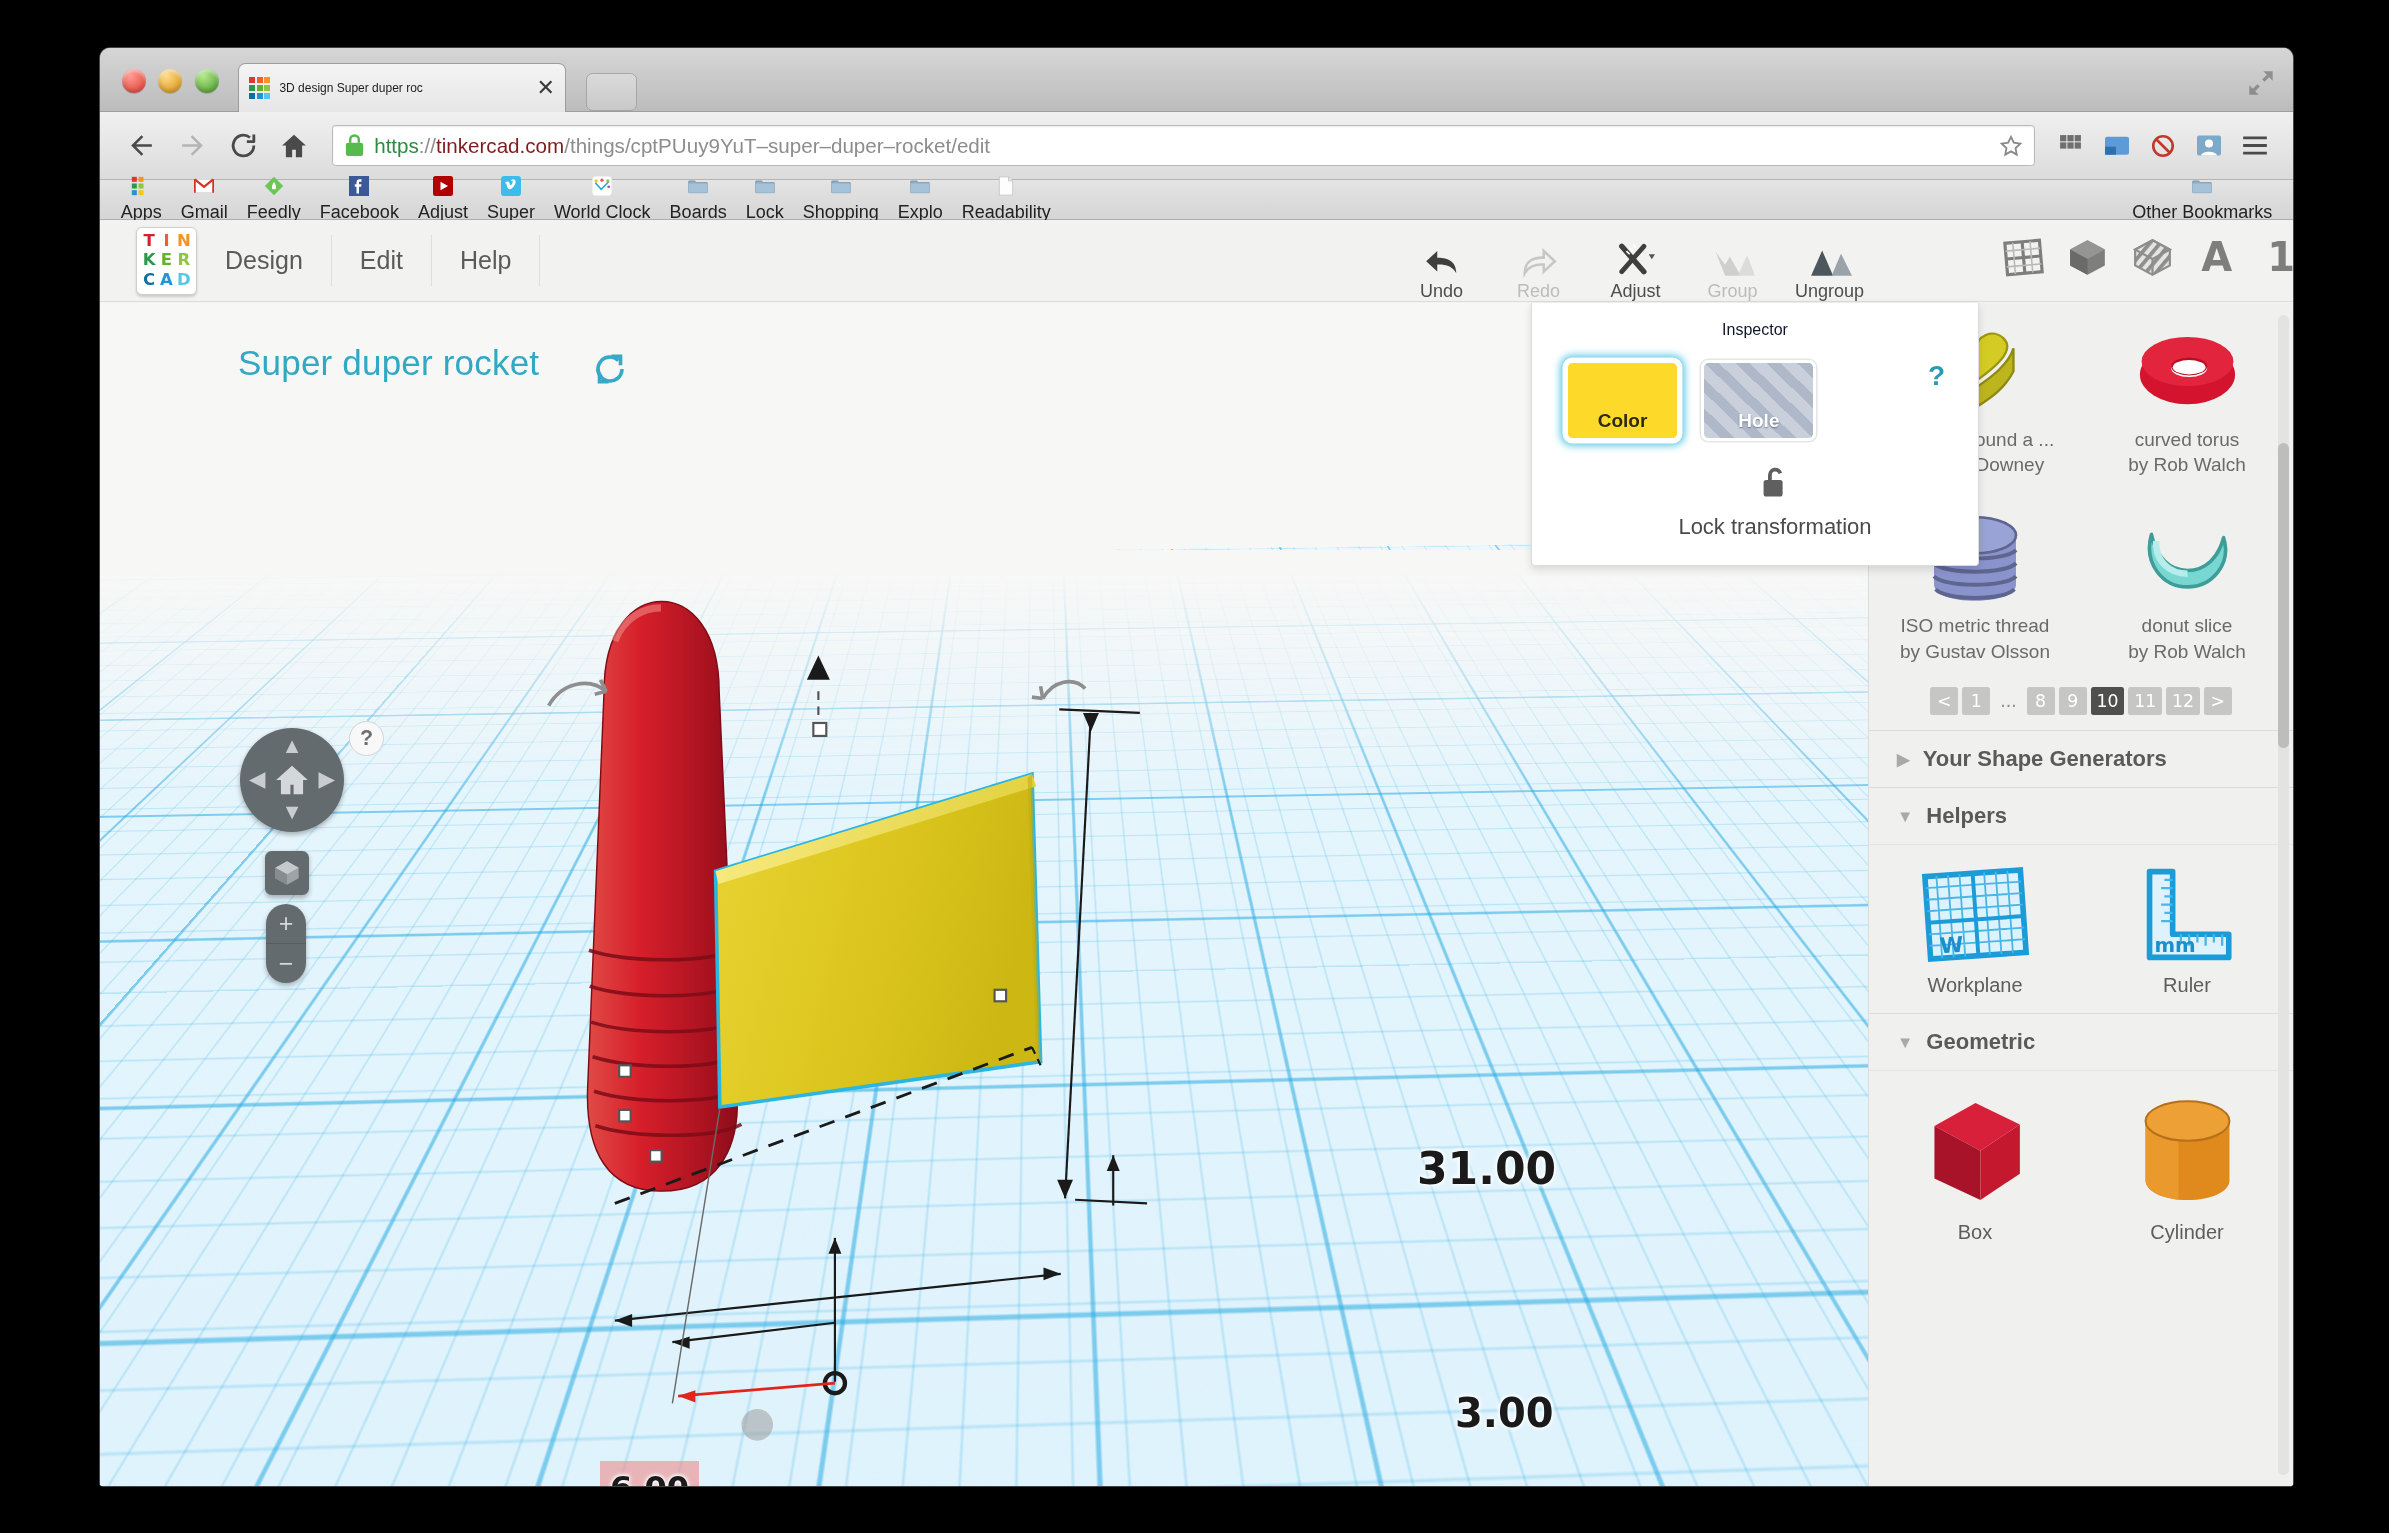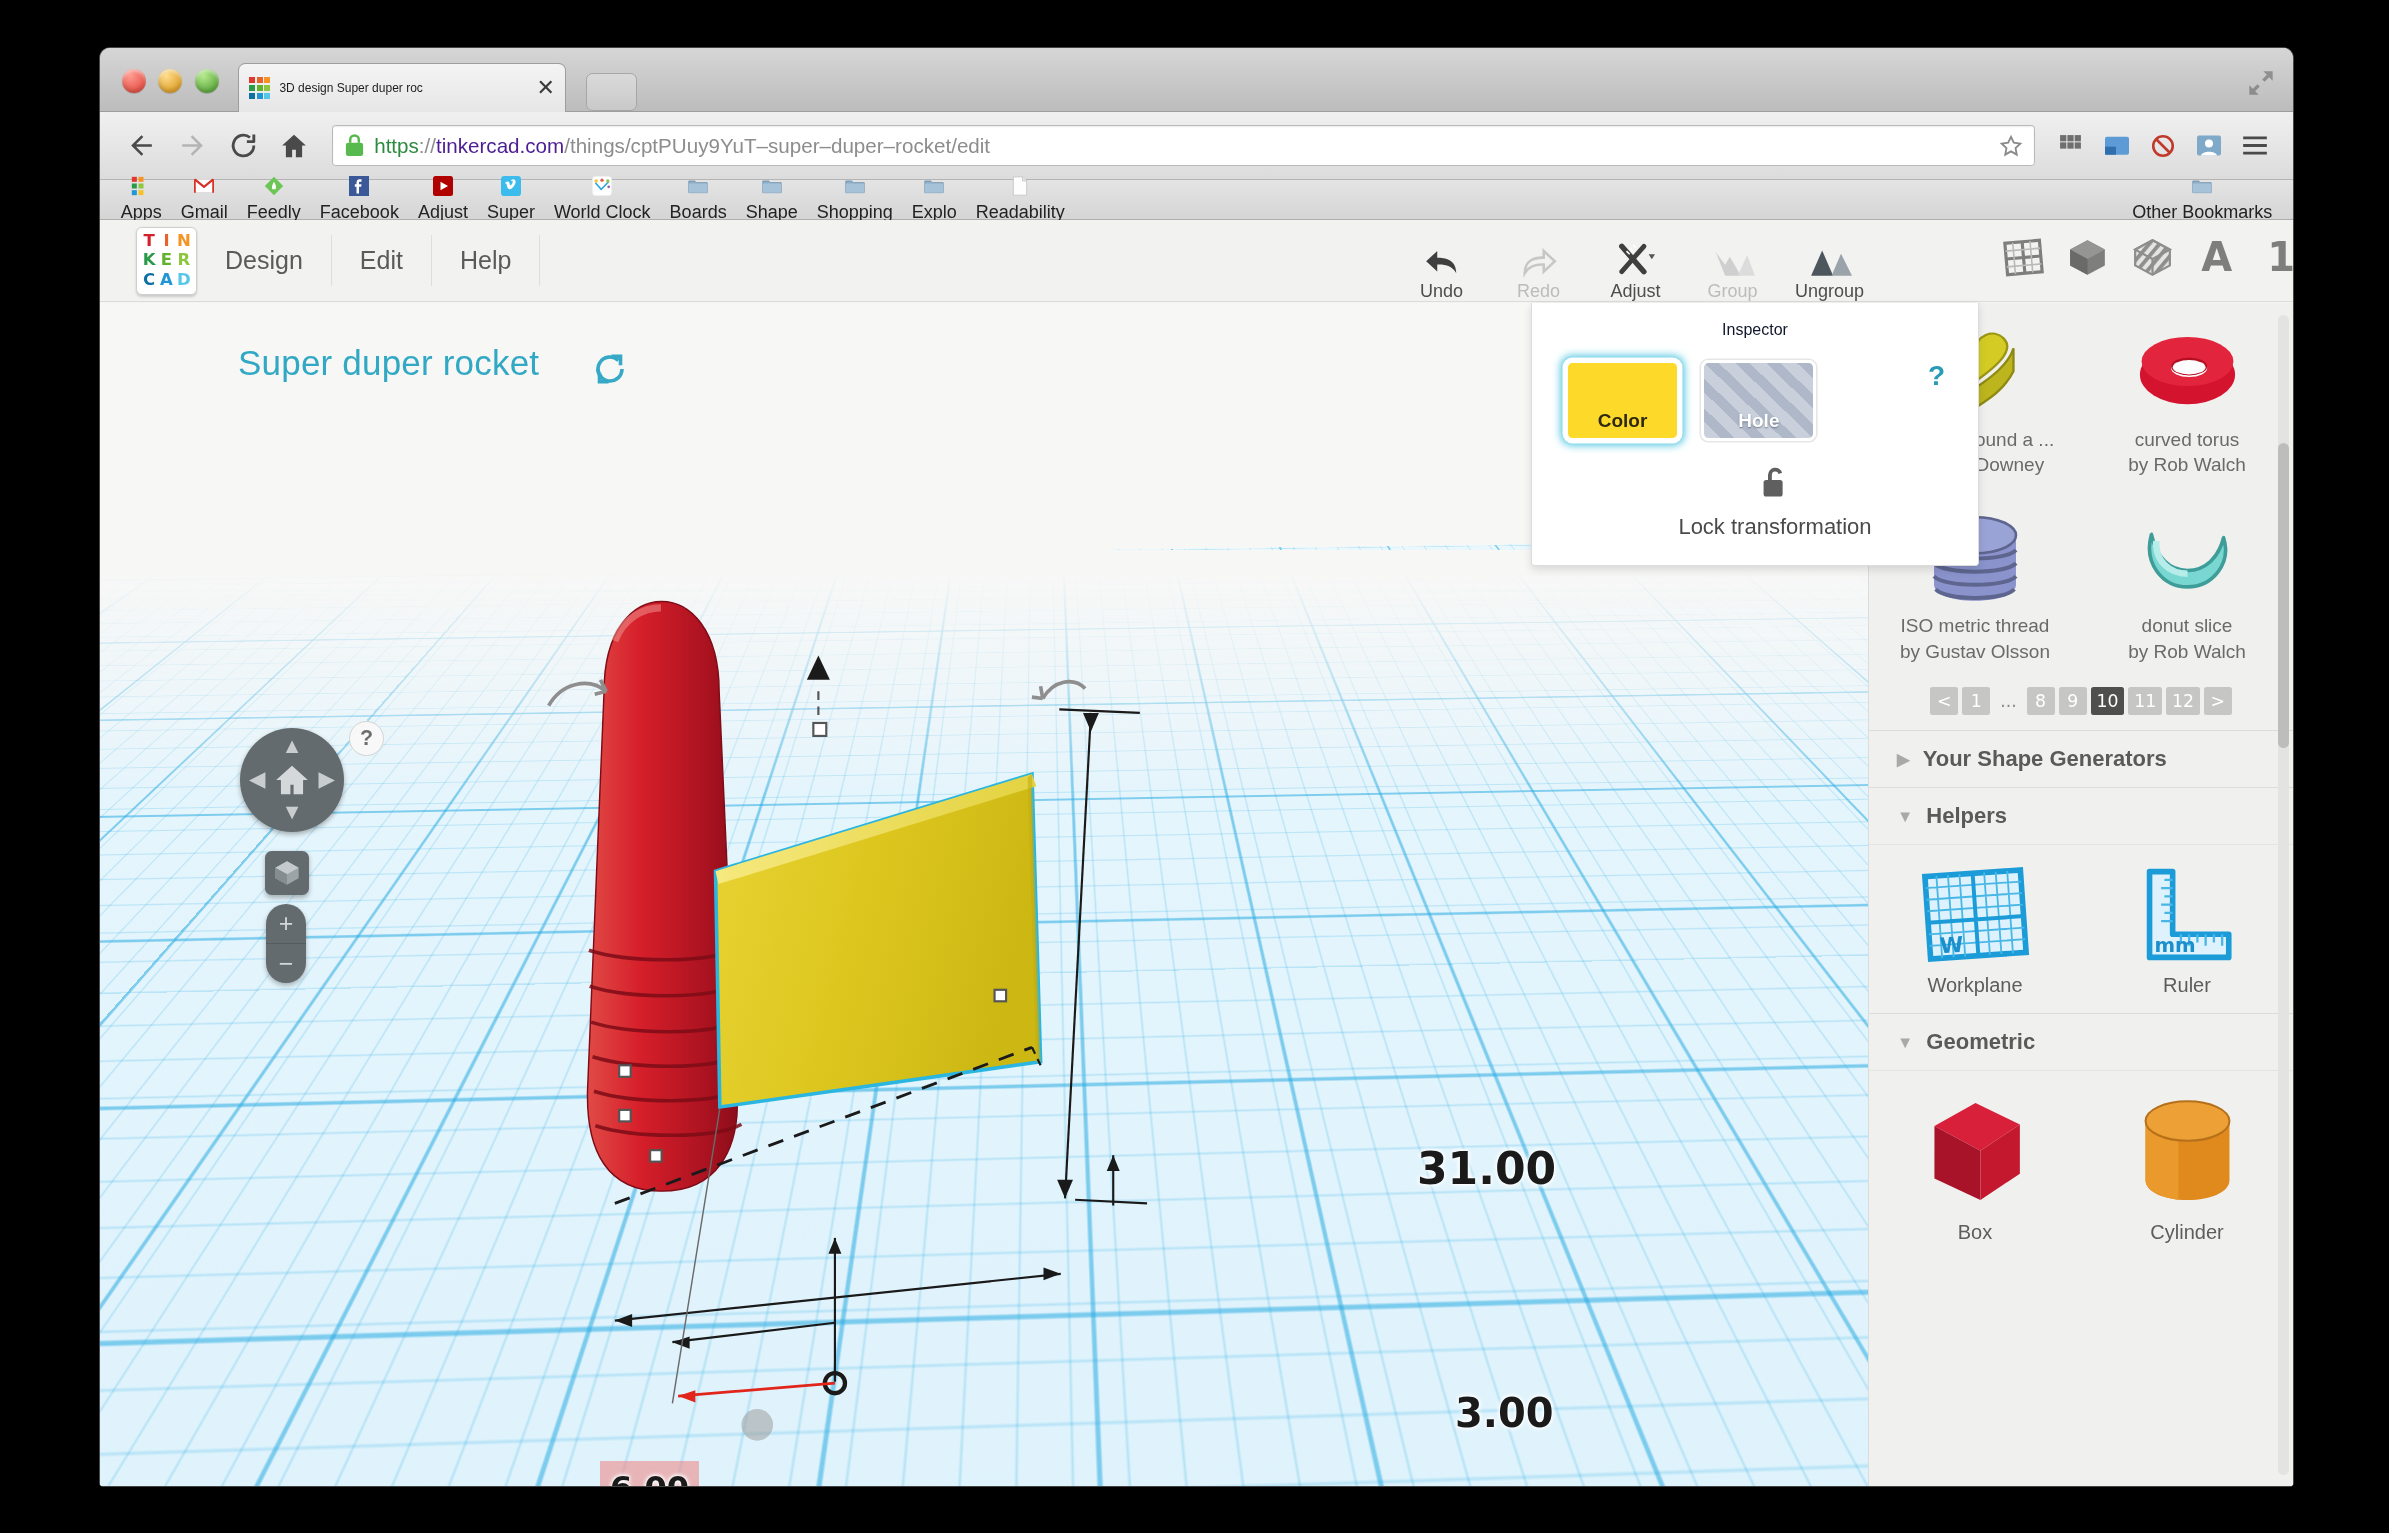--- a/index.html
+++ b/index.html
@@ -91,21 +91,21 @@
     background: #fff; border: 0.8px solid #b9b9b9; border-radius: 3.3px;
     display: flex; align-items: center; padding: 0 10px;
     box-shadow: inset 0 0.8px 1.6px rgba(0,0,0,.10);
   }
   #lock-icon { flex: none; margin-right: 8.2px; }
   #url-text {
     font-size: 20.6px; color: #8d8d8d; white-space: nowrap; overflow: hidden;
     font-family: "Liberation Sans", sans-serif;
   }
   #url-text .scheme { color: #2d8a3e; }
-  #url-text .host   { color: #4c1d95; }
+  #url-text .host   { color: #7f1d1d; }
   #star-icon { flex: none; margin-left: auto; color: #8a8a8a; }
   .toolicon { width: 41px; height: 41px; flex: none; display: flex; align-items: center; justify-content: center; }
 
   
   #bookmarks {
     height: 40px;
     background: linear-gradient(#e4e4e4,#d5d5d5);
     border-bottom: 0.8px solid #aeaeae;
     display: flex; align-items: center; padding: 0 15px; gap: 7.4px;
   }
@@ -489,21 +489,21 @@
         <path d="M1 7h22v11H1z" fill="#a6c2d8"></path>
       </svg>
       <span class="bm-label">Boards</span>
     </div>
 
     <div class="bm">
       <svg class="bm-ico" viewBox="0 0 24 20">
         <path d="M1 4h7l2 2h13v12H1z" fill="#8fafc9" stroke="#6e8ea8"></path>
         <path d="M1 7h22v11H1z" fill="#a6c2d8"></path>
       </svg>
-      <span class="bm-label">Shape</span>
+      <span class="bm-label">Lock</span>
     </div>
 
     <div class="bm">
       <svg class="bm-ico" viewBox="0 0 24 20">
         <path d="M1 4h7l2 2h13v12H1z" fill="#8fafc9" stroke="#6e8ea8"></path>
         <path d="M1 7h22v11H1z" fill="#a6c2d8"></path>
       </svg>
       <span class="bm-label">Shopping</span>
     </div>
 

